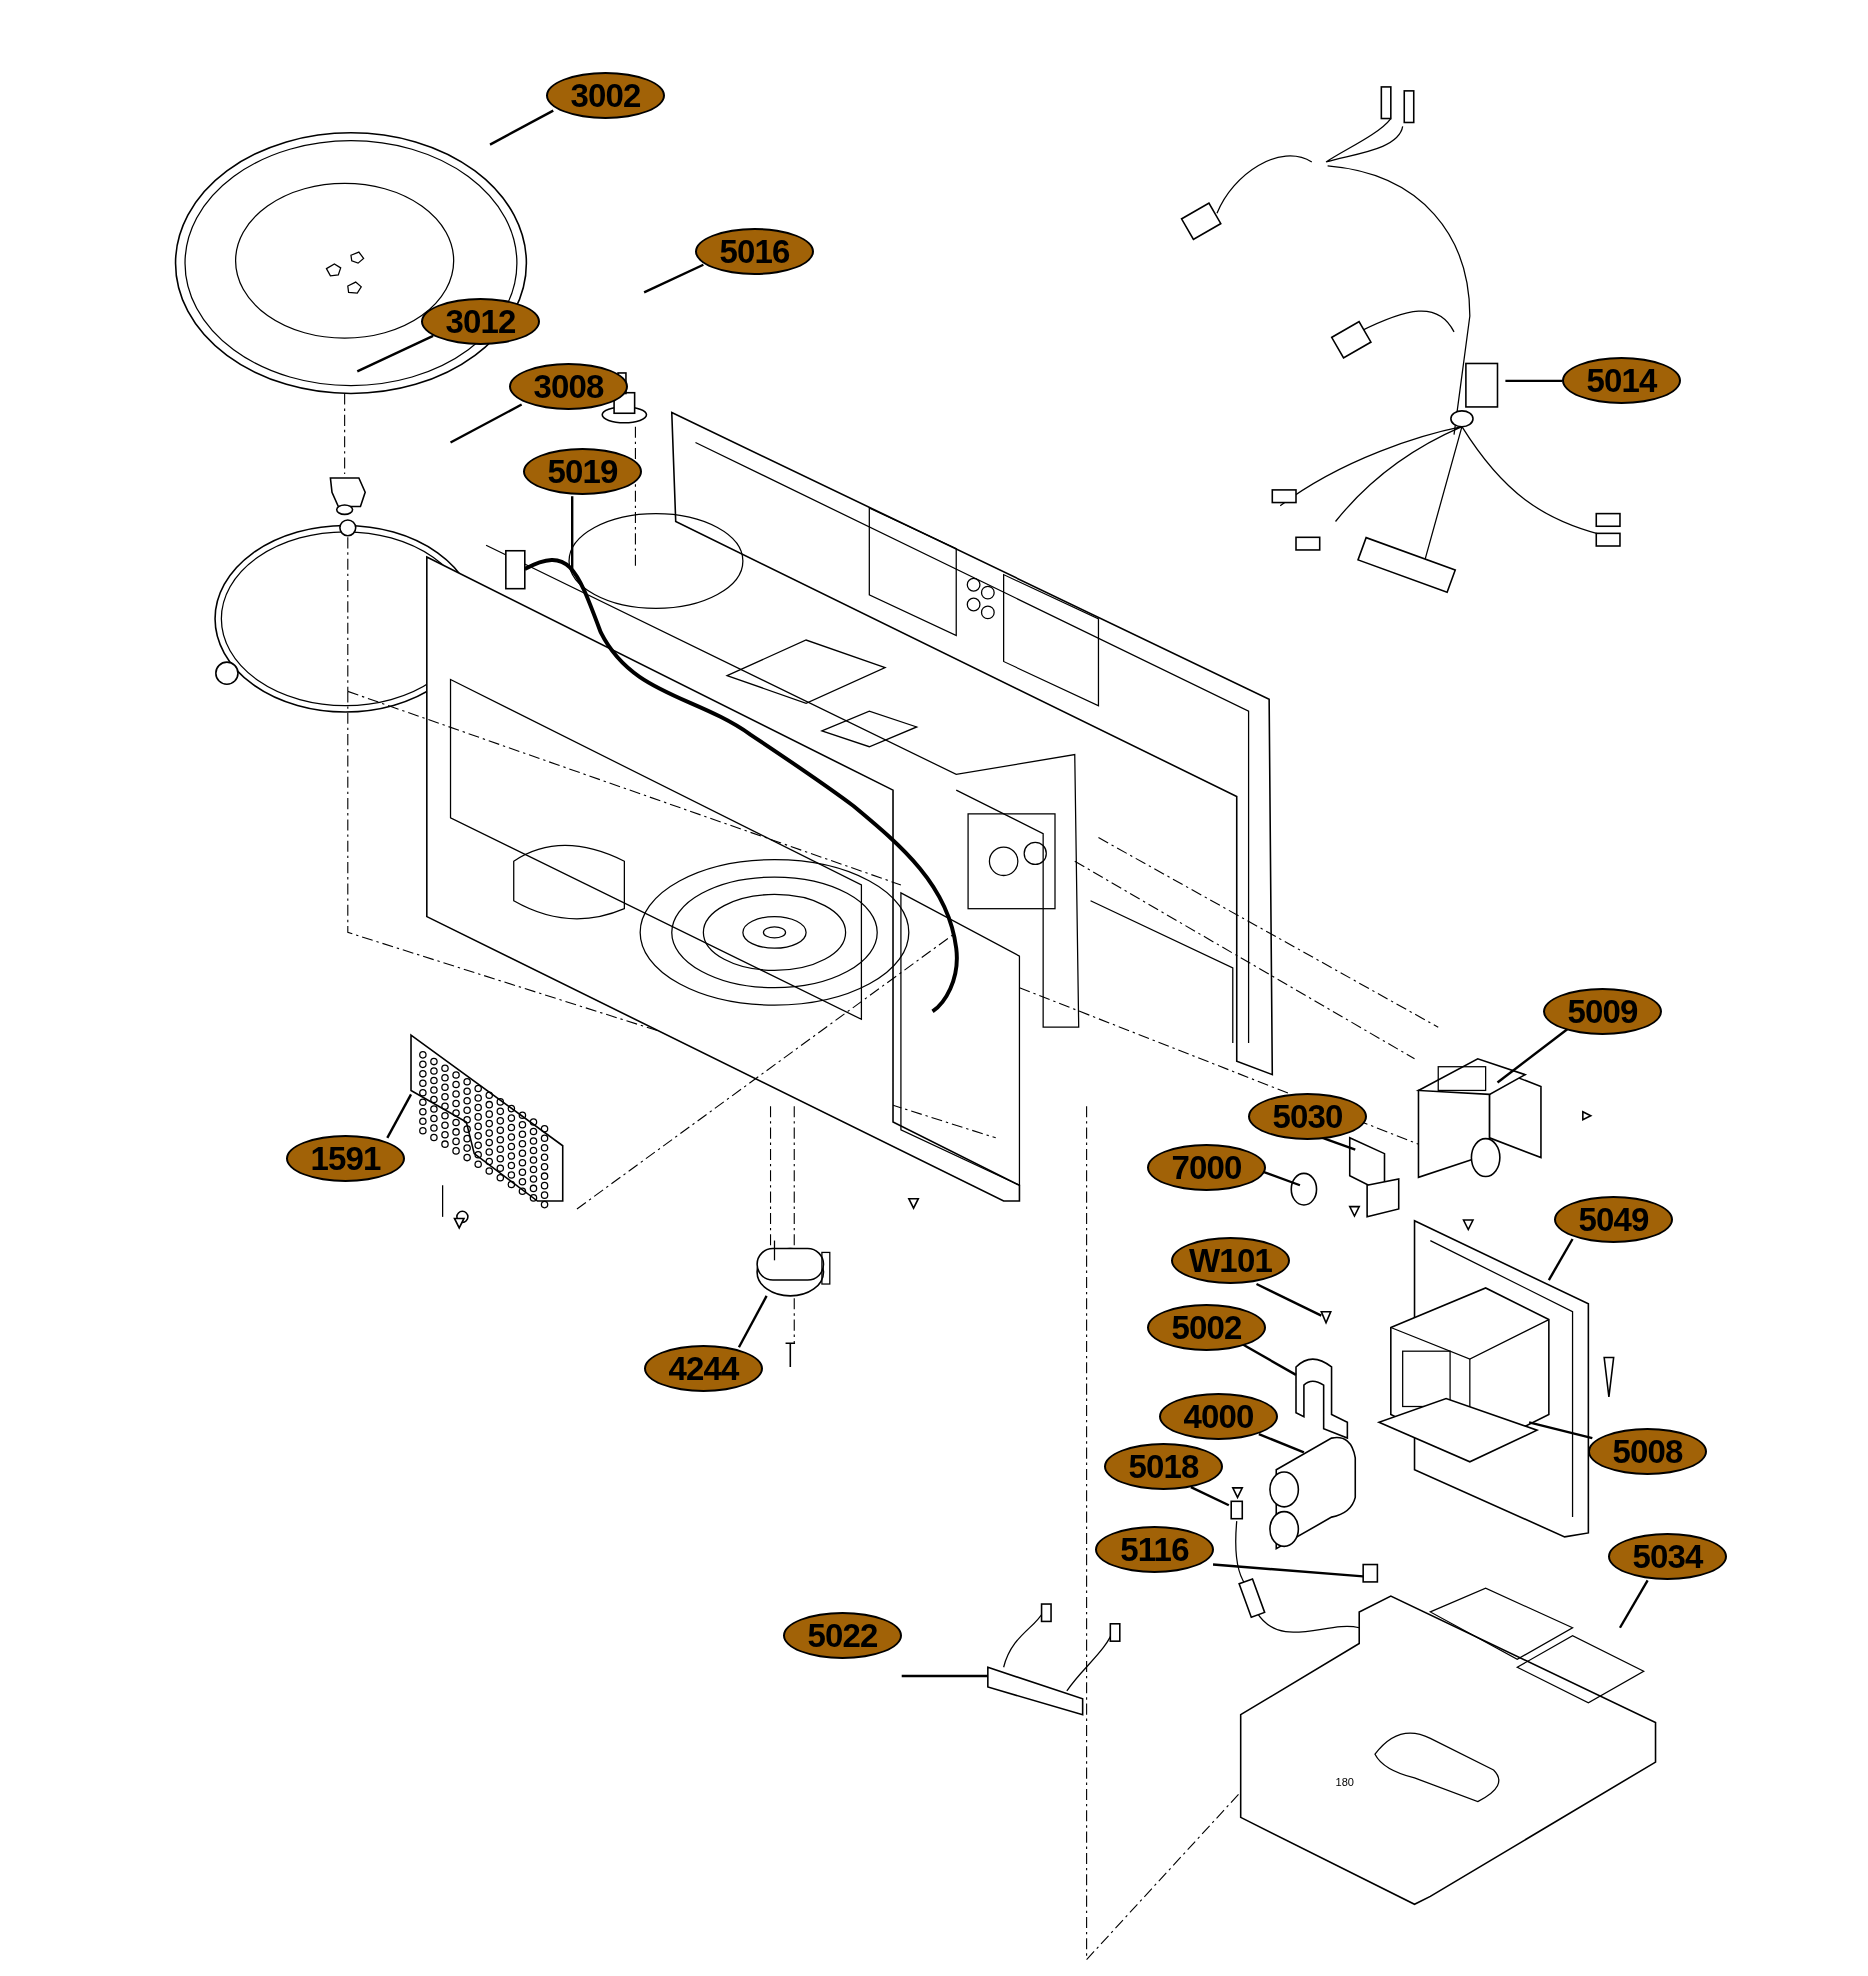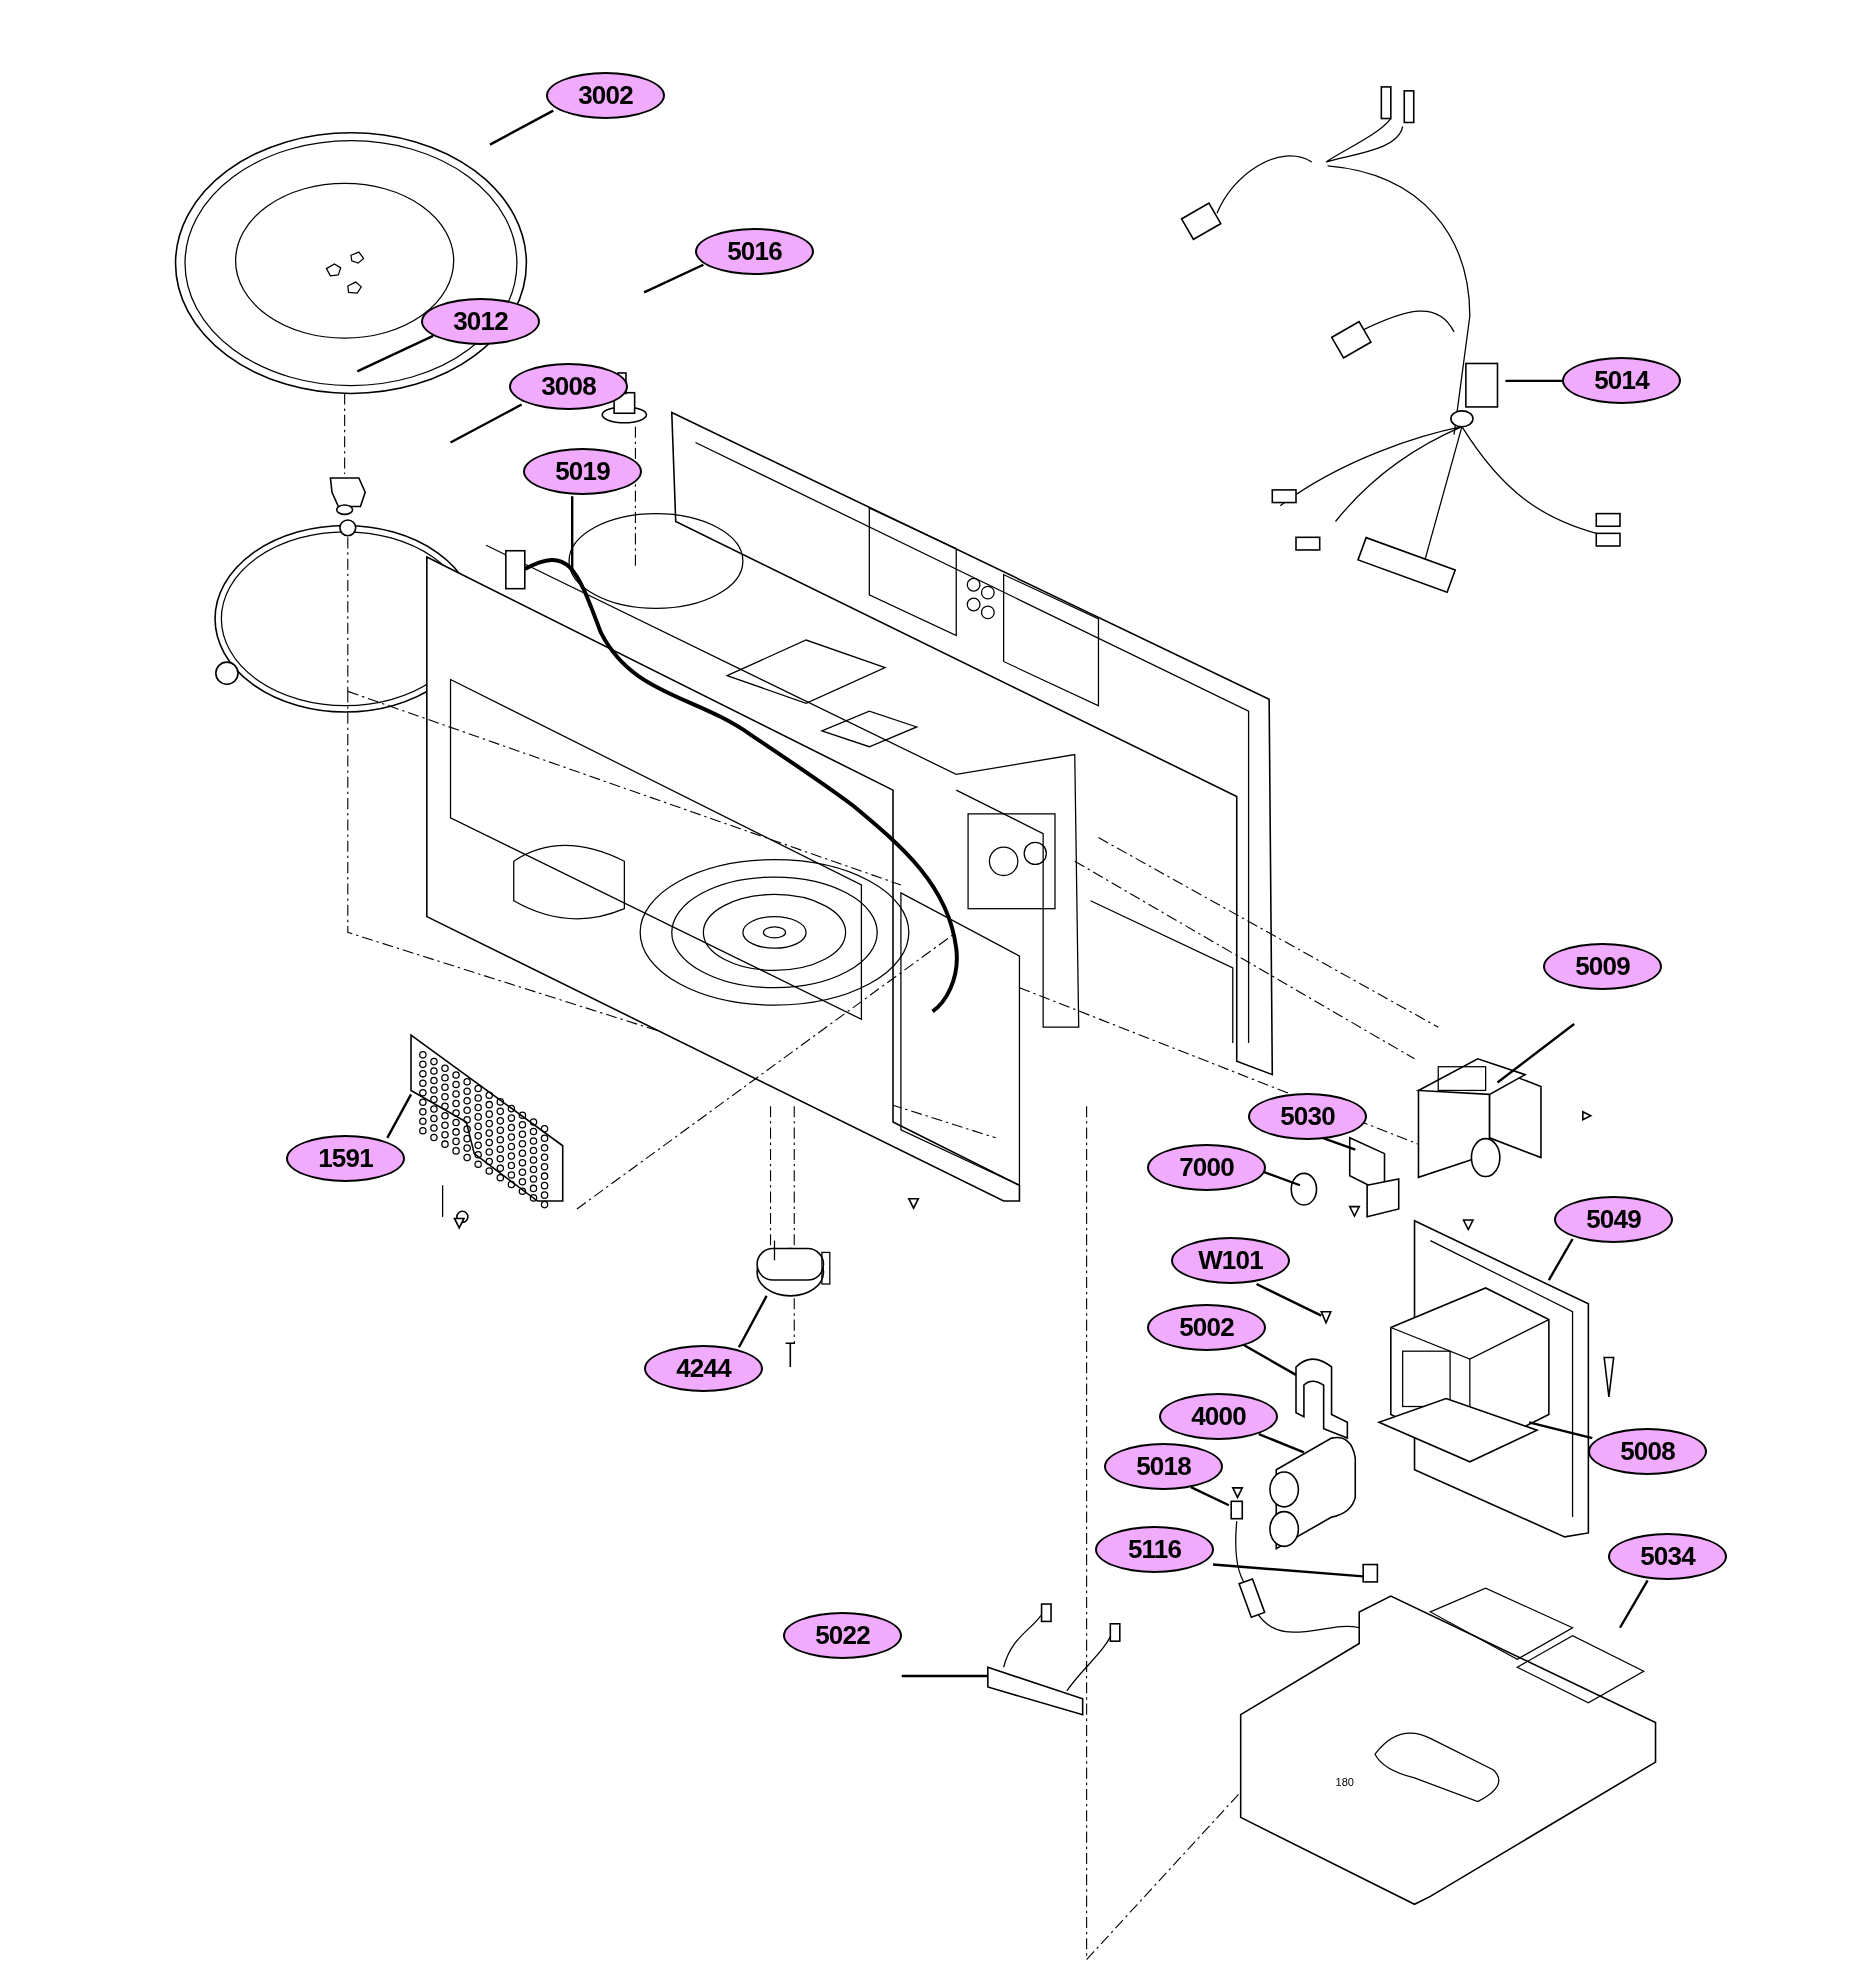--- a/index.html
+++ b/index.html
@@ -1,21 +1,21 @@
 <!DOCTYPE html>
 <html style="font-size:12.6px"><head>
 <meta charset="utf-8">
 <style>
   html,body{margin:0;padding:0;background:#ffffff;}
   #stage{position:relative;width:1869px;height:1977px;background:#ffffff;overflow:hidden;}
   svg#art{position:absolute;left:0;top:0;width:1869px;height:1977px;}
   .callout{position:absolute;width:119px;height:47px;margin-left:-59px;margin-top:-24px;
-    border:2.4px solid #000;border-radius:50%;background:#f0abfc;box-sizing:border-box;
+    border:2.4px solid #000;border-radius:50%;background:#a16207;box-sizing:border-box;
     display:flex;align-items:center;justify-content:center;
-    font-family:"Liberation Sans",sans-serif;font-weight:bold;font-size:26px;color:#000;letter-spacing:-0.8px;}
+    font-family:"Liberation Sans",sans-serif;font-weight:bold;font-size:33px;color:#000;letter-spacing:-0.8px;}
   .thin{stroke:#000;stroke-width:1.6;fill:none;}
   .dash{stroke:#000;stroke-width:1.4;fill:none;stroke-dasharray:14 5 3 5;}
   .lead{stroke:#000;stroke-width:3;fill:none;}
   .wire{stroke:#000;stroke-width:5;fill:none;}
   .part{stroke:#000;stroke-width:2;fill:#fff;}
 </style>
 </head>
 <body>
 
 <div id="stage">
@@ -334,21 +334,21 @@
       <line class="lead" x1="1141" y1="2121" x2="1250" y2="2121"></line>
     </g>
   </svg>
 
   <div class="callout" style="left:605px;top:96px">3002</div>
   <div class="callout" style="left:754px;top:252px">5016</div>
   <div class="callout" style="left:480px;top:322px">3012</div>
   <div class="callout" style="left:568px;top:387px">3008</div>
   <div class="callout" style="left:582px;top:472px">5019</div>
   <div class="callout" style="left:1621px;top:381px">5014</div>
-  <div class="callout" style="left:1602px;top:967px">5009</div>
+  <div class="callout" style="left:1602px;top:1012px">5009</div>
   <div class="callout" style="left:1307px;top:1117px">5030</div>
   <div class="callout" style="left:1206px;top:1168px">7000</div>
   <div class="callout" style="left:345px;top:1159px">1591</div>
   <div class="callout" style="left:1613px;top:1220px">5049</div>
   <div class="callout" style="left:1230px;top:1261px">W101</div>
   <div class="callout" style="left:1206px;top:1328px">5002</div>
   <div class="callout" style="left:703px;top:1369px">4244</div>
   <div class="callout" style="left:1218px;top:1417px">4000</div>
   <div class="callout" style="left:1647px;top:1452px">5008</div>
   <div class="callout" style="left:1163px;top:1467px">5018</div>

